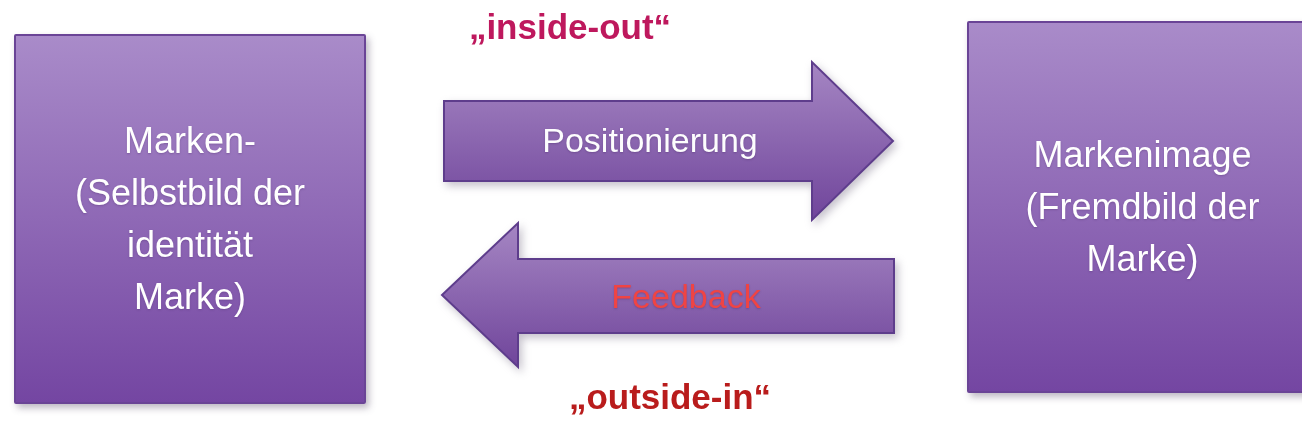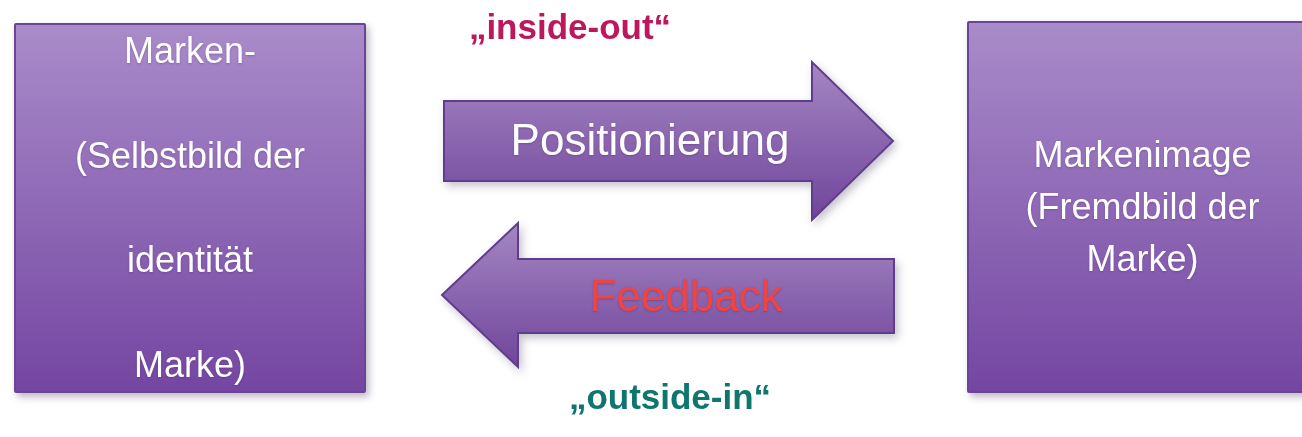--- a/index.html
+++ b/index.html
@@ -24,24 +24,23 @@
     flex-direction: column;
     justify-content: center;
     text-align: center;
     font-size: 36px;
     line-height: 52px;
     box-shadow: 3px 4px 7px rgba(110, 100, 125, 0.45);
     text-shadow: 0 1px 2px rgba(80, 50, 110, 0.35);
   }
   #left-box {
     left: 14px;
-    top: 23px;
+    top: 34px;
     width: 348px;
     height: 366px;
-    justify-content: space-between;
   }
   #right-box {
     left: 932px;
     top: 21px;
     width: 347px;
     height: 368px;
   }
   .box-line { display: block; }
   .arrow-svg {
     position: absolute;
@@ -58,21 +57,21 @@
     top: 221px;
     width: 456px;
     height: 148px;
   }
   .arrow-shadow {
     filter: drop-shadow(3px 4px 4px rgba(110, 100, 125, 0.4));
   }
   .arrow-label {
     position: absolute;
     color: #fdfdfe;
-    font-size: 44px;
+    font-size: 34px;
     line-height: 40px;
     text-align: center;
     text-shadow: 0 1px 2px rgba(80, 50, 110, 0.4);
   }
   #positionierung-label {
     left: 465px;
     top: 120px;
     width: 370px;
   }
   #feedback-label {
@@ -134,15 +133,15 @@
     <defs>
       <linearGradient id="arrow-grad-bottom" x1="0" y1="0" x2="0" y2="1">
         <stop offset="0" stop-color="#a586c3"></stop>
         <stop offset="1" stop-color="#70459b"></stop>
       </linearGradient>
     </defs>
     <polygon points="454,38 78,38 78,2 2,74 78,146 78,112 454,112" fill="url(#arrow-grad-bottom)" stroke-width="2" stroke="#5e3d8c"></polygon>
   </svg>
   <div class="arrow-label" id="feedback-label" style="color: #ef4444;">Feedback</div>
 
-  <div class="annotation" id="outside-in-label" style="color: #0f766e;">„outside-in“</div>
+  <div class="annotation" id="outside-in-label" style="color: #b91c1c;">„outside-in“</div>
 
 </div>
 
 </body></html>

